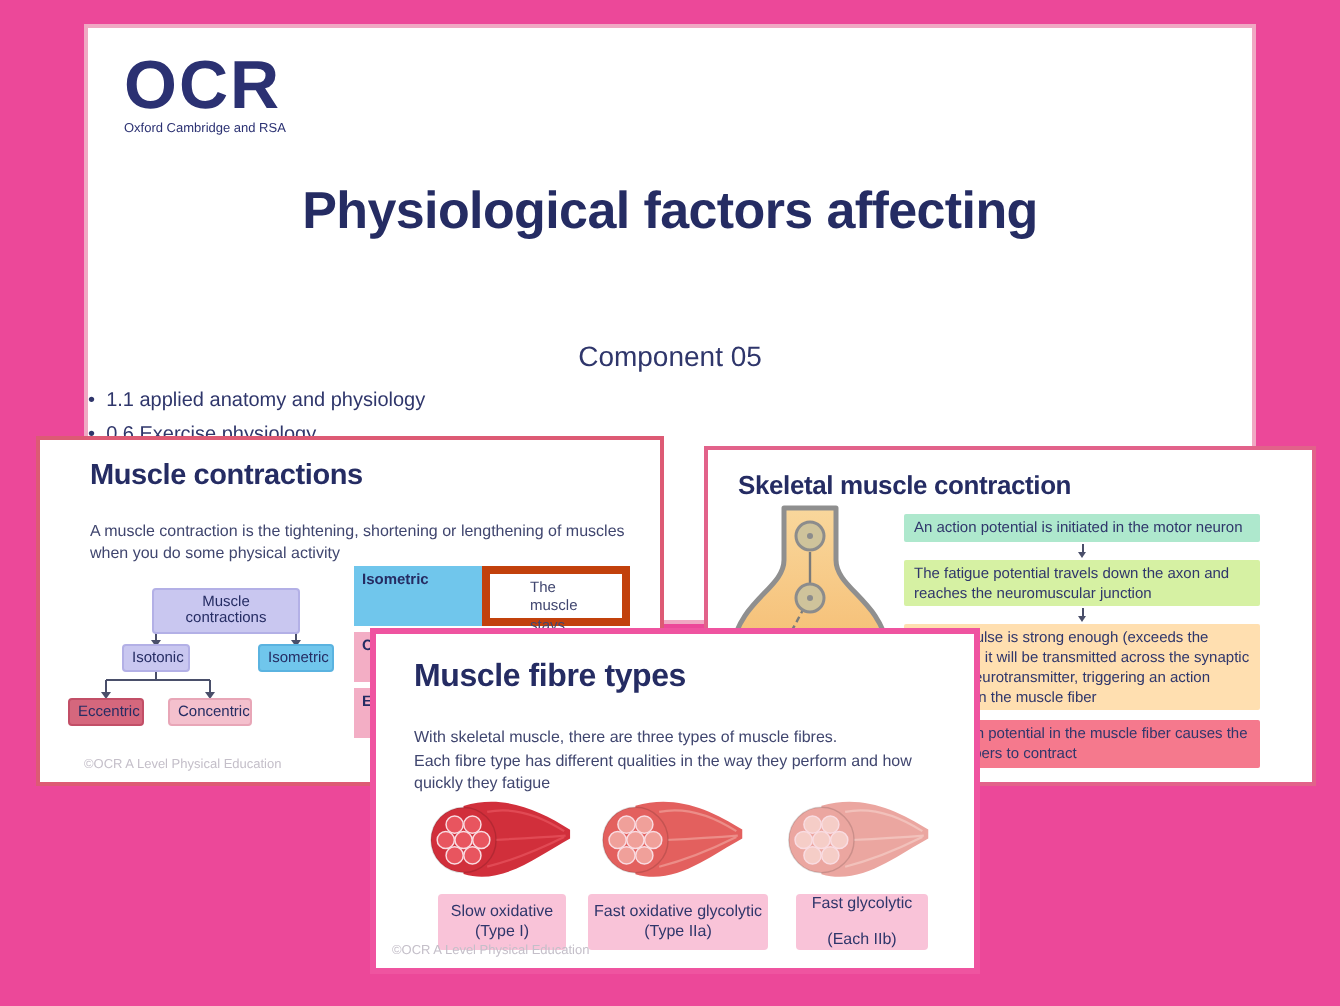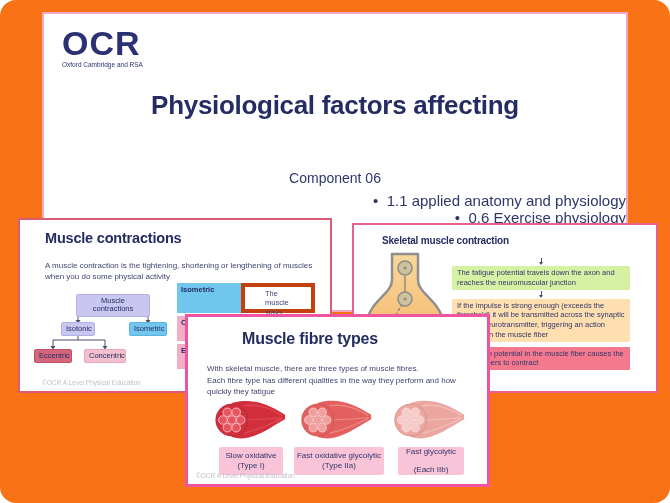--- a/index.html
+++ b/index.html
@@ -1,28 +1,28 @@
 <!DOCTYPE html>
 <html><head>
 <meta charset="utf-8">
 <style>
   html,body{margin:0;padding:0;background:#ffffff;}
-  #canvas{position:relative;width:670px;height:503px;background:#f97316;overflow:hidden;
-          font-family:"Liberation Sans", sans-serif;color:#252c63;border-radius:16px;}
+  #canvas{position:relative;width:670px;height:503px;background:#ec4899;overflow:hidden;
+          font-family:"Liberation Sans", sans-serif;color:#252c63;}
   .slide{position:absolute;background:#ffffff;box-sizing:border-box;}
   
   #slide-title{left:42px;top:12px;width:586px;height:300px;border:2px solid #f0a8c3;z-index:1;}
   .logo-block{position:absolute;left:18px;top:12px;}
   .logo-text{font-weight:bold;font-size:34px;letter-spacing:1px;color:#2b3172;line-height:1;}
   .logo-tag{font-size:6.5px;color:#2b3172;margin-top:1px;}
   .main-title{position:absolute;left:0;top:76px;width:100%;text-align:center;
               font-weight:bold;font-size:26px;line-height:1.18;color:#252c63;letter-spacing:-0.3px;}
   .subtitle{position:absolute;left:0;top:156px;width:100%;text-align:center;font-size:14px;color:#2f366b;}
   .bullets{position:absolute;left:0;top:178px;width:100%;margin:0;padding:0;list-style:none;}
-  .bullets li{text-align:right;font-size:15px;line-height:17px;color:#2f366b;}
+  .bullets li{text-align:left;font-size:10px;line-height:17px;color:#2f366b;}
   .bullets li::before{content:"\2022\00a0\00a0";}
   
   #slide-contractions{left:18px;top:218px;width:314px;height:175px;border:2px solid #dd5a74;z-index:2;}
   .sub-heading{font-weight:bold;color:#252c63;letter-spacing:-0.2px;}
   #slide-contractions .sub-heading{position:absolute;left:25px;top:10px;font-size:14.5px;}
   #slide-contractions .intro{position:absolute;left:25px;top:40px;width:282px;font-size:8px;line-height:1.4;color:#40466f;}
   .node{position:absolute;font-size:7.5px;text-align:center;color:#252c63;border-radius:2px;
         padding:2px 4px;box-sizing:border-box;line-height:1.1;}
   .node-lav{background:#c9c7f0;border:1px solid #b3b0e6;}
   .node-blue{background:#70c6ec;border:1px solid #5ab3e0;}
@@ -34,34 +34,34 @@
   .ct-term{width:64px;box-sizing:border-box;padding:2px 4px;font-size:7.5px;font-weight:bold;color:#252c63;}
   .ct-def{width:74px;box-sizing:border-box;padding:2px 20px;font-size:7.5px;line-height:1.25;
           color:#40466f;background:#ffffff;border:4px solid #c2410c;}
   .ct-blue{background:#70c6ec;}
   .ct-pink{background:#f3aec5;}
   .row-tall{height:30px;}
   .row-med{height:25px;}
   .slide-footer{position:absolute;left:22px;bottom:5px;font-size:6.5px;color:#c4bfc9;}
   
   #slide-skeletal{left:352px;top:223px;width:306px;height:170px;border:2px solid #e2628a;z-index:3;}
-  #slide-skeletal .sub-heading{position:absolute;left:28px;top:10px;font-size:10px;}
+  #slide-skeletal .sub-heading{position:absolute;left:15px;top:10px;font-size:13px;}
   #neuron{position:absolute;left:8px;top:27px;}
   .flow-col{position:absolute;left:98px;top:32px;width:178px;}
   .flow-box{box-sizing:border-box;padding:2px 5px;font-size:7.5px;line-height:1.3;color:#2f366b;border-radius:1px;}
   .fb-green{background:#aee8cd;}
   .fb-lime{background:#d6f1a3;}
   .fb-peach{background:#ffdfb0;}
   .fb-red{background:#f5798d;}
   .v-arrow{width:1px;height:4px;background:#4a4f6a;margin:1px auto 4px auto;position:relative;}
   .v-arrow::after{content:"";position:absolute;left:-2px;top:4px;border-left:2.5px solid transparent;
                   border-right:2.5px solid transparent;border-top:3px solid #4a4f6a;}
   
   #slide-fibres{left:185px;top:314px;width:305px;height:173px;border:3px solid #ef54a0;z-index:4;}
-  #slide-fibres .sub-heading{position:absolute;left:19px;top:13px;font-size:16px;margin-left:35px;}
+  #slide-fibres .sub-heading{position:absolute;left:19px;top:13px;font-size:16px;}
   #slide-fibres .intro{position:absolute;left:19px;top:46px;width:262px;font-size:8px;line-height:1.45;color:#40466f;}
   .fibre-img{position:absolute;top:80px;}
   .fibre-label{position:absolute;top:130px;height:28px;background:#f9c3d8;border-radius:2px;
                display:flex;flex-direction:column;align-items:center;justify-content:center;
                font-size:8px;line-height:1.3;color:#2f366b;text-align:center;}
   .fl-1{left:31px;width:64px;} .fi-1{left:26px;}
   .fl-2{left:106px;width:90px;} .fi-2{left:110px;}
   .fl-3{left:210px;width:66px;justify-content:space-between;} .fi-3{left:204px;}
 </style>
 </head>
@@ -70,21 +70,21 @@
 <div id="canvas">
 
   <div id="slide-title" class="slide">
     <div class="logo-block">
       <div class="logo-text">OCR</div>
       <div class="logo-tag">Oxford Cambridge and RSA</div>
     </div>
     <div class="main-title">
       <span>Physiological factors affecting</span><br>
     </div>
-    <div class="subtitle">Component 06</div>
+    <div class="subtitle">Component 05</div>
     <ul class="bullets">
       <li>1.1 applied anatomy and physiology</li>
       <li>0.6 Exercise physiology</li>
       <li>1.3 Biomechanics</li>
     </ul>
   </div>
 
   <div id="slide-contractions" class="slide">
     <div class="sub-heading">Muscle contractions</div>
     <div class="intro">A muscle contraction is the tightening, shortening or lengthening of muscles when you do some physical activity</div>
@@ -146,20 +146,21 @@
           <circle cx="42" cy="90" r="6"></circle>
       </g>
       <g fill="#8c8c8c">
         <circle cx="43" cy="16" r="1.5"></circle>
           <circle cx="43" cy="47" r="1.5"></circle>
           <circle cx="24" cy="86" r="1.5"></circle>
       </g>
     </svg>
 
     <div class="flow-col">
+      <div class="flow-box fb-green">An action potential is initiated in the motor neuron</div>
       <div class="v-arrow"></div>
       <div class="flow-box fb-lime">The fatigue potential travels down the axon and reaches the neuromuscular junction</div>
       <div class="v-arrow"></div>
       <div class="flow-box fb-peach">If the impulse is strong enough (exceeds the threshold) it will be transmitted across the synaptic cleft by neurotransmitter, triggering an action potential in the muscle fiber</div>
       <div style="height:5px;"></div>
       <div class="flow-box fb-red">The action potential in the muscle fiber causes the muscle fibers to contract</div>
     </div>
   </div>
 
   <div id="slide-fibres" class="slide">

